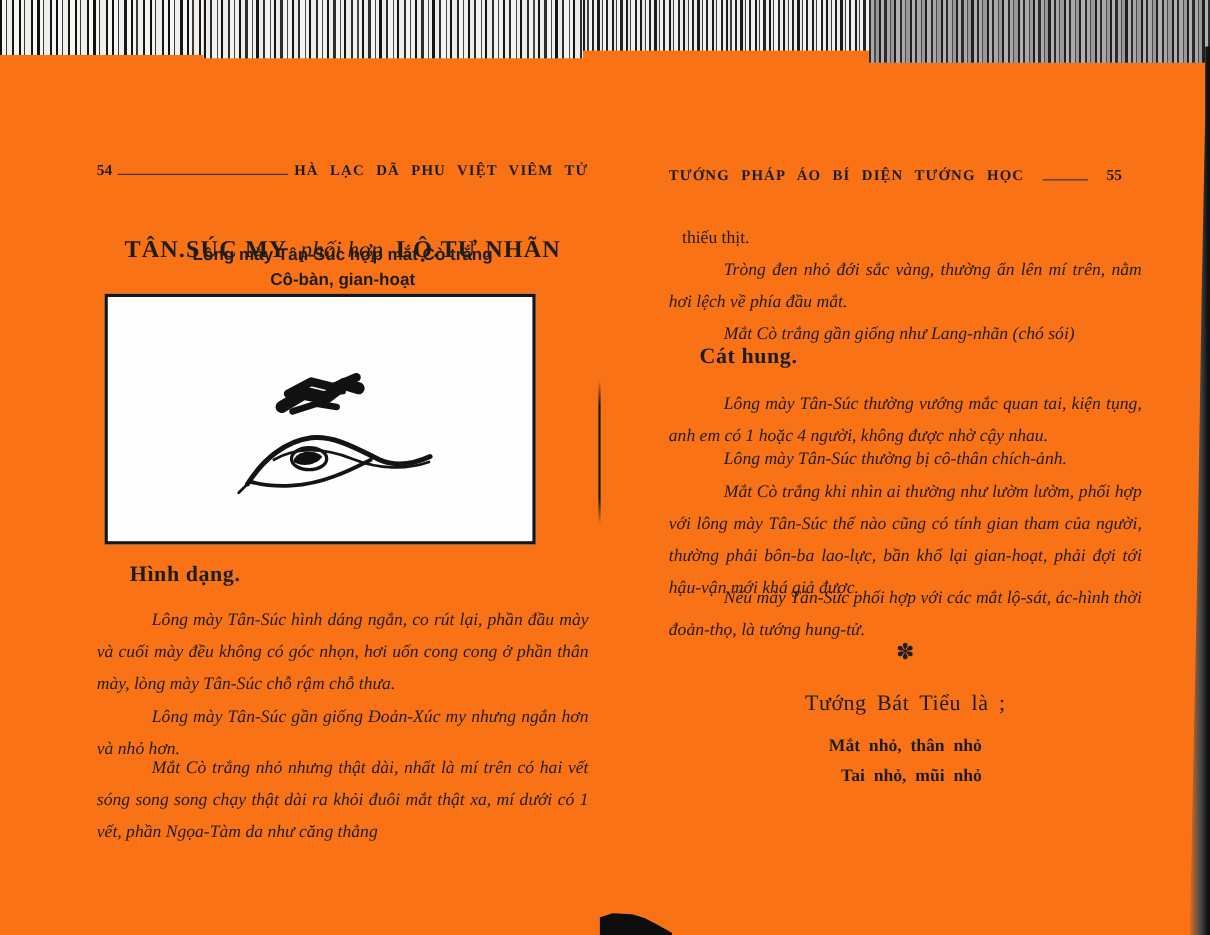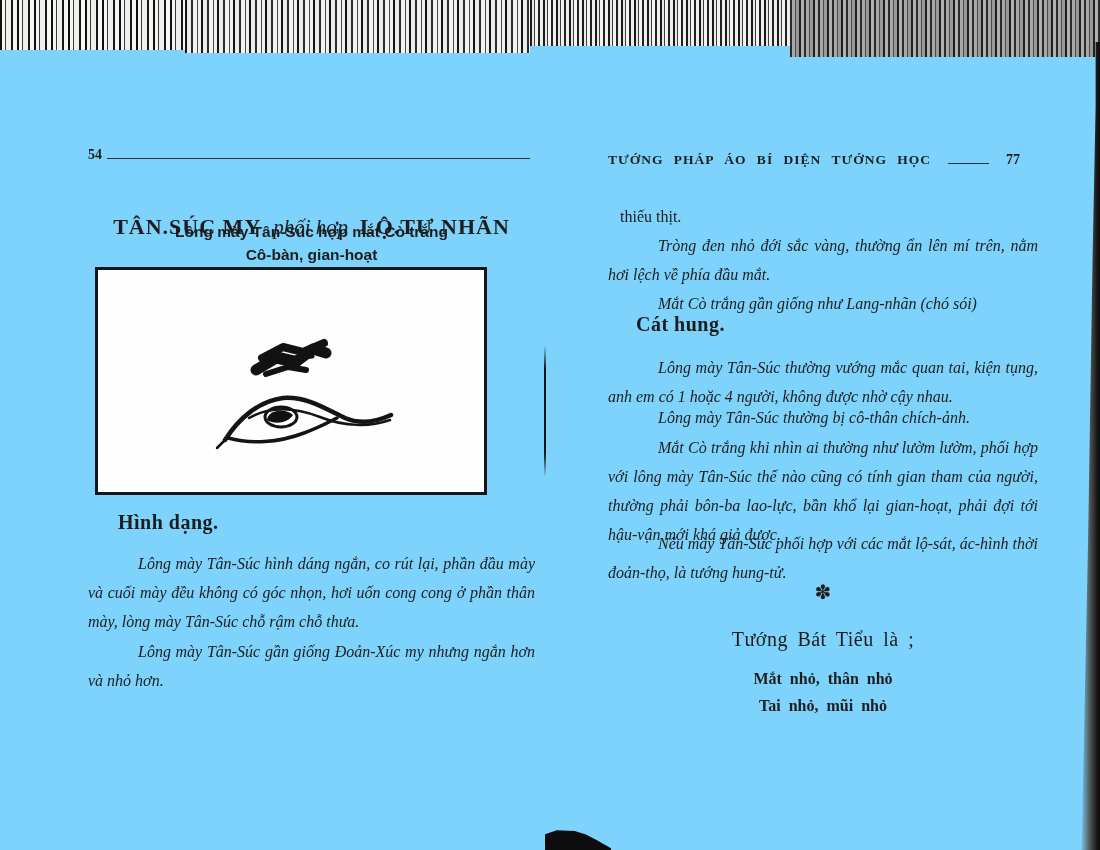--- a/index.html
+++ b/index.html
@@ -1,18 +1,18 @@
 <!DOCTYPE html>
 <html><head>
 <meta charset="utf-8">
 <style>
   html,body{margin:0;padding:0;background:#fff;}
   .canvas{
     position:relative;width:1100px;height:850px;overflow:hidden;
-    background:#7dd3fc;color:#1d1d1d;
+    background:#f97316;color:#1d1d1d;
     font-family:"Liberation Serif","DejaVu Serif",serif;
   }
 
   
   .stripes{position:absolute;top:0;}
   .stripes.s1{left:0;width:185px;height:50px;
     background:repeating-linear-gradient(90deg,#101010 0 2px,#f4f4f2 2px 5px,#3a3a3a 5px 6px,#efefec 6px 11px,#181818 11px 13px,#f6f6f4 13px 17px);}
   .stripes.s2{left:185px;width:345px;height:53px;
     background:repeating-linear-gradient(90deg,#141414 0 2px,#ececea 2px 6px,#2c2c2c 6px 8px,#f3f3f1 8px 12px,#4a4a4a 12px 13px,#f0f0ee 13px 16px);}
   .stripes.s3{left:530px;width:260px;height:46px;
@@ -49,38 +49,39 @@
   .subtitle{position:absolute;left:88px;width:447px;text-align:center;
     font-family:"Liberation Sans","DejaVu Sans",sans-serif;font-weight:bold;font-size:15.5px;white-space:nowrap;}
   .figure{position:absolute;left:95px;top:267px;width:392px;height:228px;
     border:3.5px solid #161616;box-sizing:border-box;background:#fefefe;}
 
   
   .divider{position:absolute;left:608px;top:580px;width:430px;text-align:center;font-size:20px;}
   .list-head{position:absolute;left:608px;top:628px;width:430px;text-align:center;
     font-size:20px;font-weight:normal;letter-spacing:0.5px;word-spacing:4px;}
   .small-list{position:absolute;left:608px;top:665px;width:430px;text-align:center;}
-  .small-list .inner{display:inline-block;text-align:center;font-weight:bold;font-size:16px;line-height:27px;word-spacing:4px;}
+  .small-list .inner{display:inline-block;text-align:right;font-weight:bold;font-size:16px;line-height:27px;word-spacing:4px;}
 </style>
 </head>
 <body>
 
 <div class="canvas">
 
   <div class="stripes s1"></div>
   <div class="stripes s2"></div>
   <div class="stripes s3"></div>
   <div class="stripes s4"></div>
   <div class="right-shadow"></div>
   <div class="gutter-line"></div>
   <div class="bottom-blob"></div>
 
   <div class="hdr" style="left:88px;top:147px;width:447px;">
     <span class="pageno">54</span>
     <span class="rule"></span>
+    <span class="running">HÀ LẠC DÃ PHU VIỆT VIÊM TỬ</span>
   </div>
 
   <h1 class="title">
     <span class="big">TÂN.SÚC MY</span>
     <span class="ital">phối hợp</span>
     <span class="big">LỘ.TƯ NHÃN</span>
   </h1>
   <div class="subtitle" style="top:223px;">Lông mày Tân-Súc hợp mắt Cò trắng</div>
   <div class="subtitle" style="top:246px;">Cô-bàn, gian-hoạt</div>
 
@@ -102,25 +103,26 @@
         <ellipse cx="183" cy="147" rx="16" ry="10" stroke-width="3"></ellipse>
         <path d="M169,150 a14,9 0 0 1 26,-5 c-5,8 -18,10 -26,5 Z" fill="#111" stroke="none"></path>
       </g>
     </svg>
   </div>
 
   <div class="sect-head" style="left:118px;top:511px;">Hình dạng.</div>
 
   <p class="body-par indent" style="left:88px;top:533px;width:447px;">Lông mày Tân-Súc hình dáng ngắn, co rút lại, phần đầu mày và cuối mày đều không có góc nhọn, hơi uốn cong cong ở phần thân mày, lòng mày Tân-Súc chỗ rậm chỗ thưa.</p>
   <p class="body-par indent" style="left:88px;top:621px;width:447px;">Lông mày Tân-Súc gần giống Đoản-Xúc my nhưng ngắn hơn và nhỏ hơn.</p>
+  <p class="body-par indent" style="left:88px;top:668px;width:447px;">Mắt Cò trắng nhỏ nhưng thật dài, nhất là mí trên có hai vết sóng song song chạy thật dài ra khỏi đuôi mắt thật xa, mí dưới có 1 vết, phần Ngọa-Tàm da như căng thẳng</p>
 
   <div class="hdr" style="left:608px;top:152px;width:412px;gap:12px;">
     <span class="running">TƯỚNG PHÁP ÁO BÍ DIỆN TƯỚNG HỌC</span>
     <span class="rule"></span>
-    <span class="pageno">77</span>
+    <span class="pageno">55</span>
   </div>
 
   <p class="body-par" style="left:608px;top:186px;width:430px;margin-left:12px;">thiếu thịt.</p>
   <p class="body-par indent" style="left:608px;top:215px;width:430px;">Tròng đen nhỏ đới sắc vàng, thường ẩn lên mí trên, nằm hơi lệch về phía đầu mắt.</p>
   <p class="body-par indent" style="left:608px;top:273px;width:430px;">Mắt Cò trắng gần giống như Lang-nhãn (chó sói)</p>
 
   <div class="sect-head" style="left:636px;top:313px;">Cát hung.</div>
 
   <p class="body-par indent" style="left:608px;top:337px;width:430px;">Lông mày Tân-Súc thường vướng mắc quan tai, kiện tụng, anh em có 1 hoặc 4 người, không được nhờ cậy nhau.</p>
   <p class="body-par indent" style="left:608px;top:387px;width:430px;">Lông mày Tân-Súc thường bị cô-thân chích-ảnh.</p>

